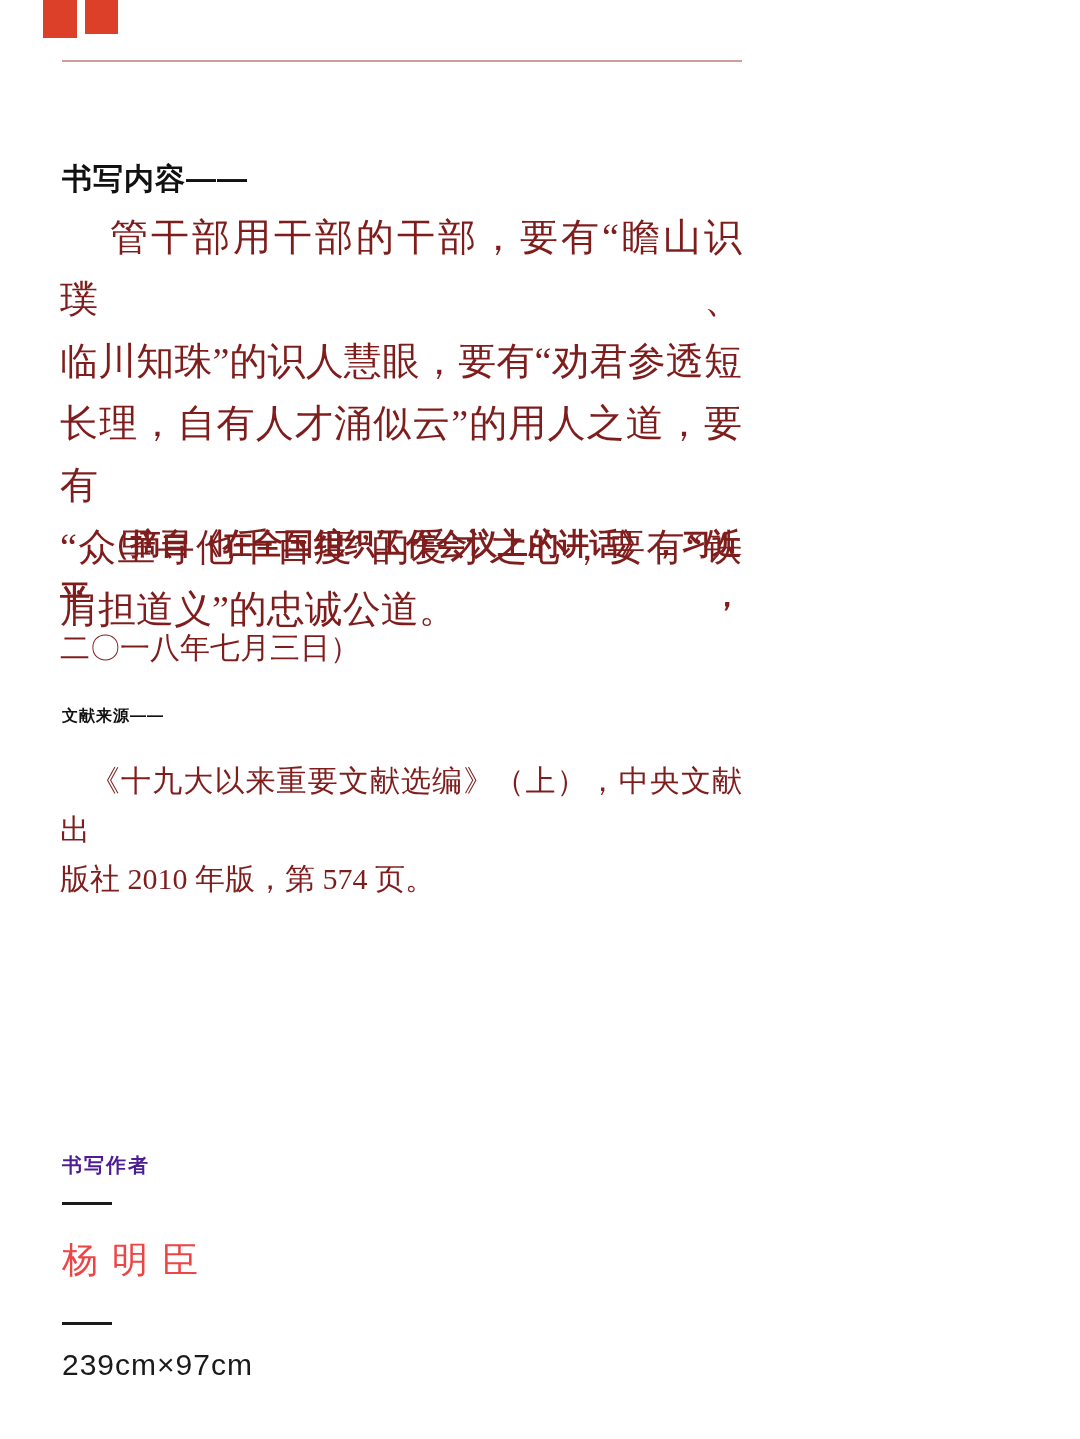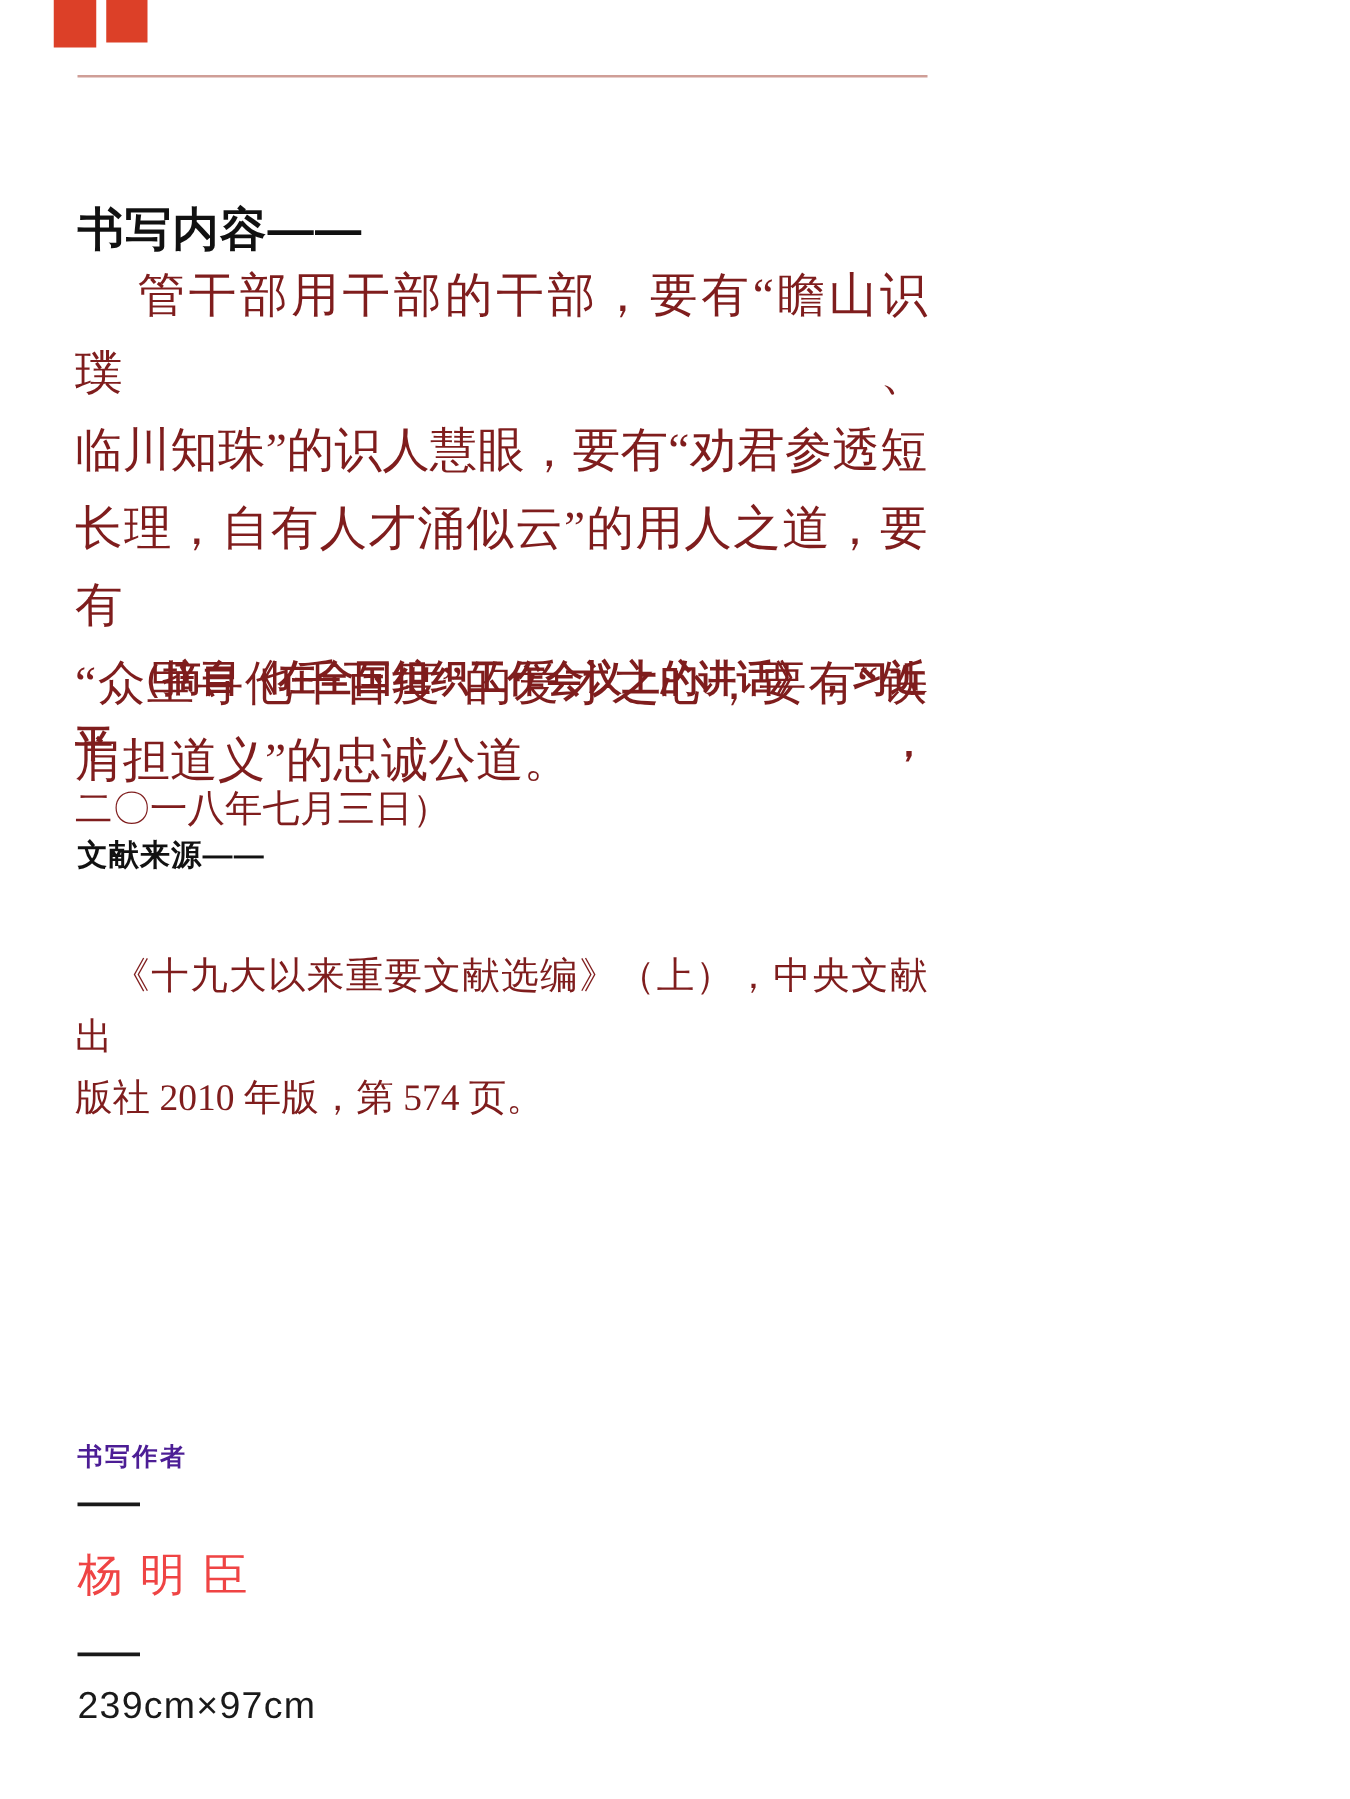--- a/index.html
+++ b/index.html
@@ -40,22 +40,22 @@
   }
 
   .sec-heading {
     position: absolute;
     left: 62px;
     font-weight: bold;
     color: #111111;
     letter-spacing: 1px;
     white-space: nowrap;
   }
-  .content-heading { top: 159px; font-size: 37px; }
-  .source-heading  { top: 668px; font-size: 24px; text-align: right; }
+  .content-heading { top: 159px; font-size: 30px; }
+  .source-heading  { top: 706px; font-size: 16px; text-align: right; }
 
   .serif-block {
     position: absolute;
     left: 60px;
     width: 682px;
     font-family: "Liberation Serif", serif;
     color: #7f1d1d;
   }
   .main-para { top: 206px; font-size: 38px; line-height: 62px; }
   .attribution { top: 518px; font-size: 30px; line-height: 52px; }

